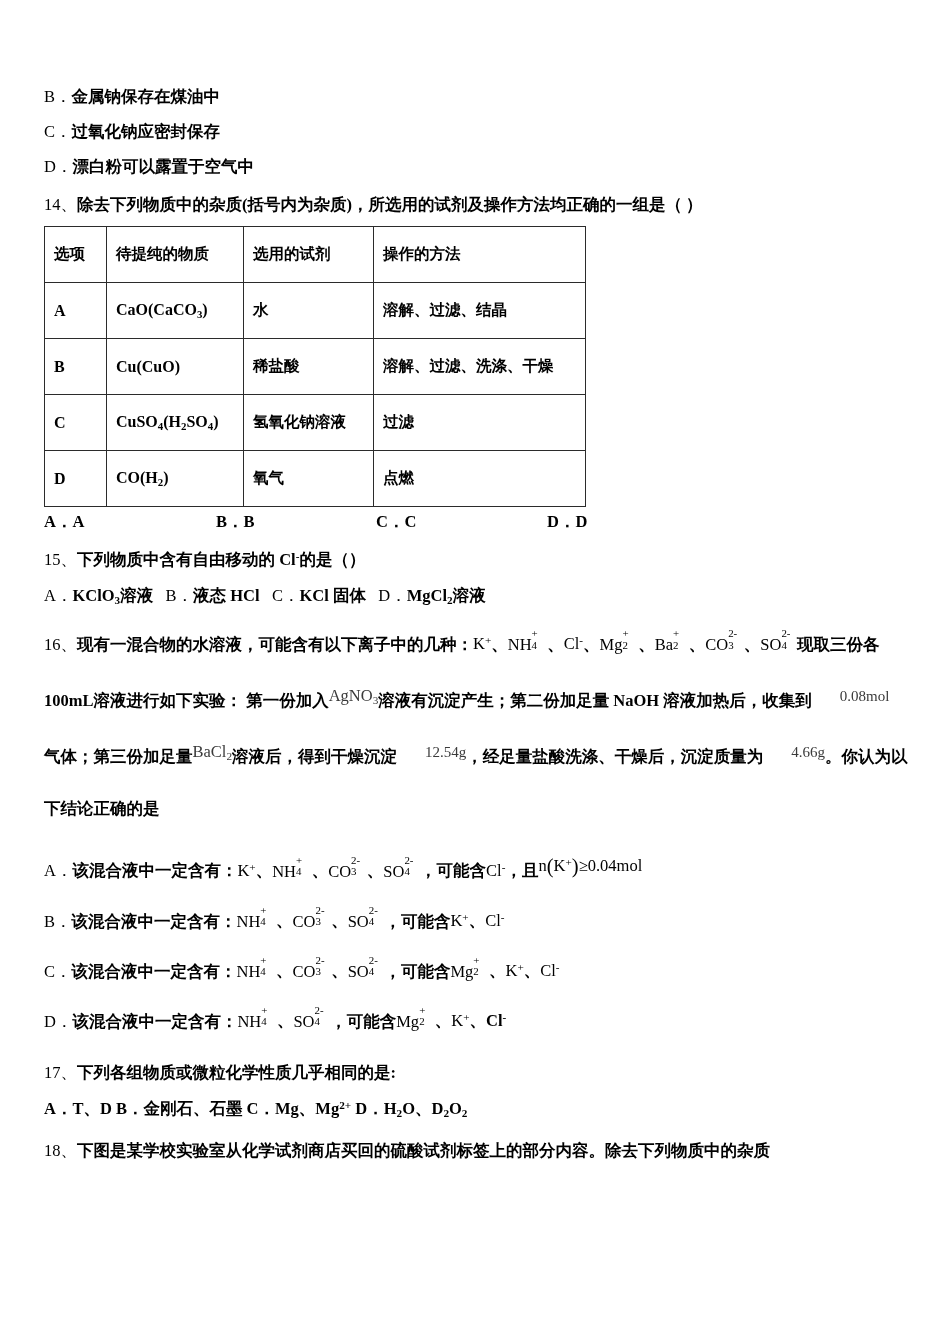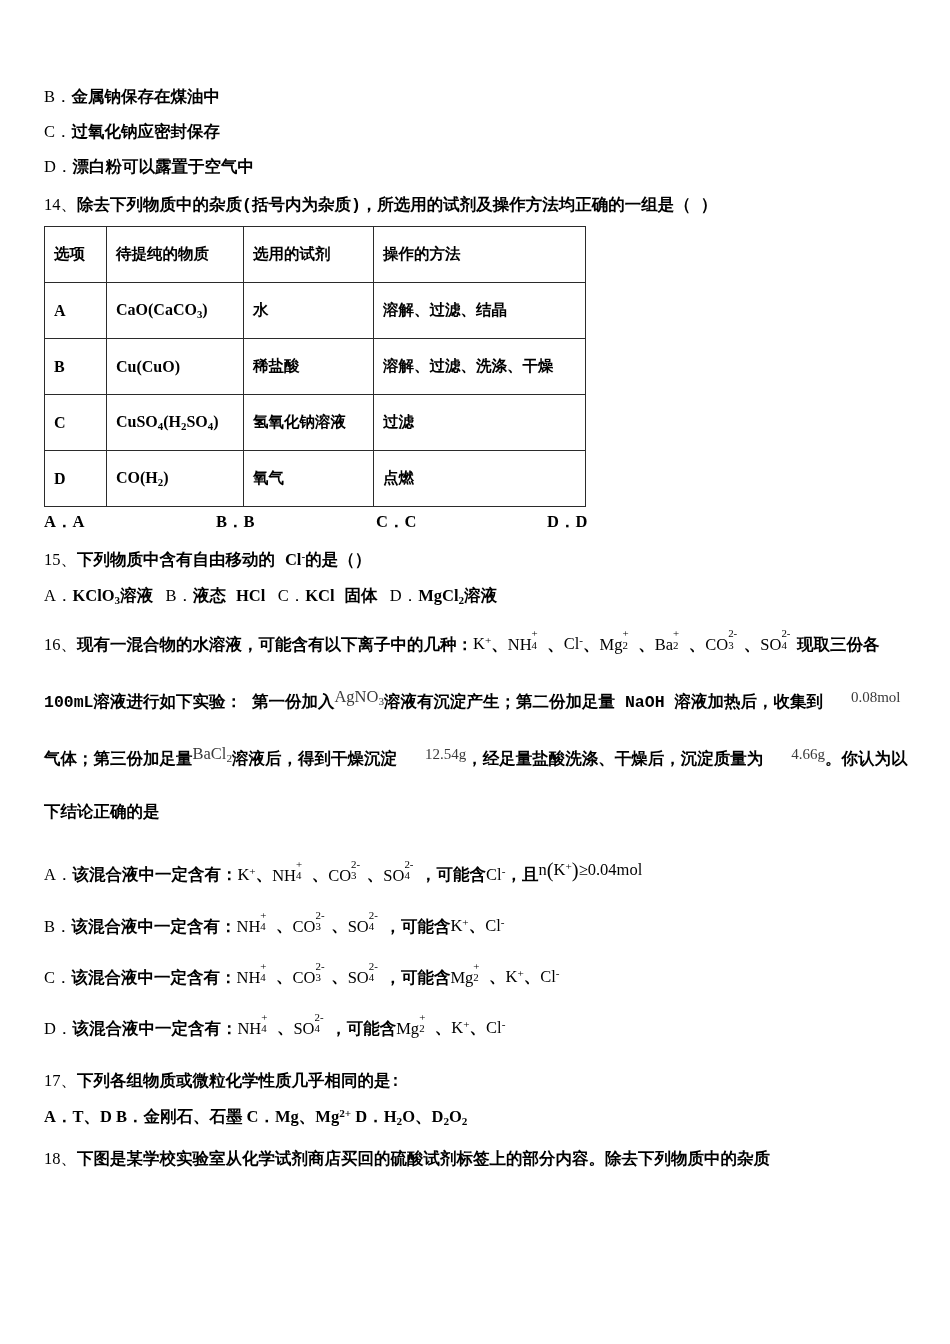--- a/index.html
+++ b/index.html
@@ -39,21 +39,21 @@
     font-size: 16.5px;
     font-weight: bold;
     margin: 0 0 10px 0;
     white-space: nowrap;
   }
   .qnum {
     font-weight: normal;
     font-family: "Liberation Serif", serif;
   }
   .cjk {
-    font-family: Liberation Mono, monospace;
+    font-family: Liberation Serif, serif;
     font-weight: bold;
   }
   .sym {
     font-family: "Liberation Serif", "DejaVu Serif", serif;
     font-weight: normal;
   }
   .symb {
     font-family: "Liberation Serif", "DejaVu Serif", serif;
     font-weight: bold;
   }
@@ -162,21 +162,21 @@
     vertical-align: 0.3em;
     color: #3a3a3a;
   }
   .paren-expr {
     font-family: Liberation Serif, serif;
     font-weight: normal;
     vertical-align: 0.3em;
   }
   .bigparen { font-size: 1.25em; vertical-align: -0.08em; }
 </style>
-<style>.boldion{font-weight:normal;}</style></head>
+<style>.boldion{font-weight:bold;}</style></head>
 <body>
 
 <div class="page">
   <div class="content">
 
     <div class="opt-line">
       <span class="sym">B．</span><span class="cjk">金属钠保存在煤油中</span>
     </div>
     <div class="opt-line">
       <span class="sym">C．</span><span class="cjk">过氧化钠应密封保存</span>

